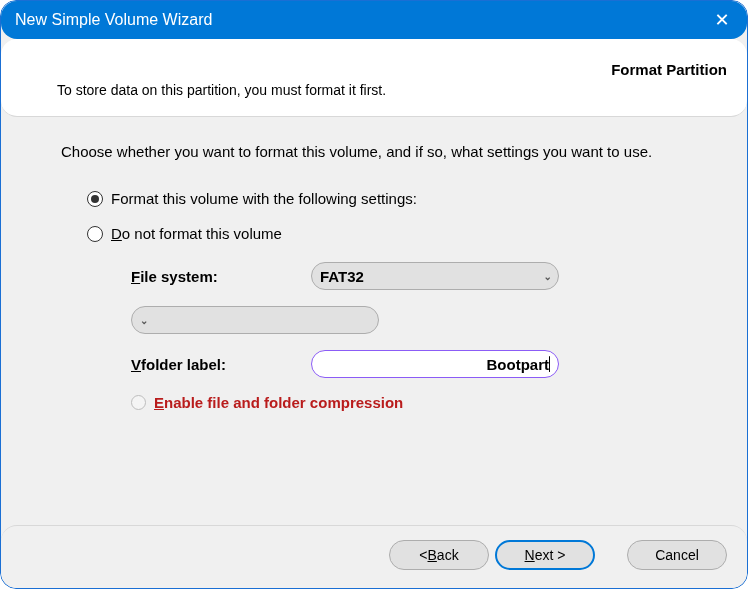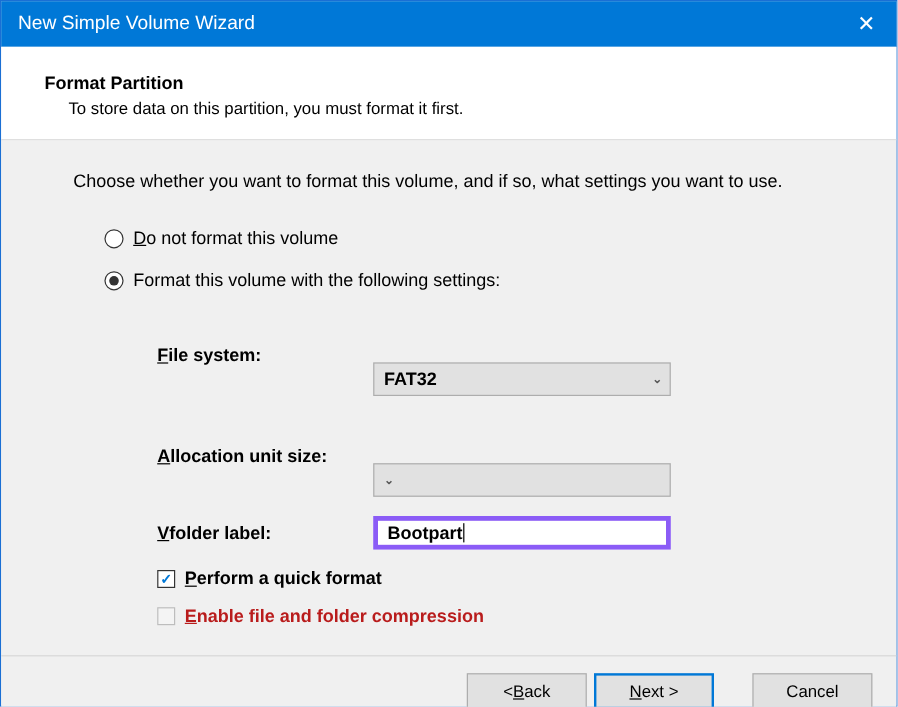--- a/index.html
+++ b/index.html
@@ -1,15 +1,15 @@
 <!DOCTYPE html>
 <html><head>
 <meta charset="utf-8">
 <style>
-  * { box-sizing: border-box; }
+  * { box-sizing: border-box; border-radius: 16px; }
   body {
     margin: 0;
     font-family: "Segoe UI", Tahoma, sans-serif;
     font-size: 14px;
     background: #fff;
     color: #000;
   }
   .window {
     width: 748px;
     height: 589px;
@@ -40,20 +40,21 @@
   }
   .header-pane {
     background: #fff;
     padding: 22px 20px 18px 36px;
     border-bottom: 1px solid #d8d8d8;
   }
   .header-title {
     font-weight: bold;
     font-size: 15px;
     margin-bottom: 4px;
+    text-align: right;
   }
   .header-sub {
     font-size: 14px;
     padding-left: 20px;
   }
   .content {
     flex: 1;
     padding: 26px 34px 10px 60px;
     background: #f0f0f0;
     font-size: 15px;
@@ -101,36 +102,36 @@
   }
   .dropdown {
     width: 248px;
     height: 28px;
     background: #e1e1e1;
     border: 1px solid #adadad;
     display: flex;
     align-items: center;
     padding: 0 6px 0 8px;
     position: relative;
-    margin-top: 40px;
   }
   .dropdown-text { flex: 1; }
   .dropdown-chevron {
     font-size: 10px;
     color: #555;
   }
   .text-input {
     width: 248px;
     height: 28px;
-    border: 4px solid #8b5cf6;
+    border: 1px solid #8b5cf6;
     background: #fff;
     padding: 0 8px;
     display: flex;
     align-items: center;
     position: relative;
+    justify-content: flex-end;
   }
   .text-input-caret {
     display: inline-block;
     width: 1px;
     height: 16px;
     background: #000;
     vertical-align: middle;
     margin-left: 0px;
   }
   .check-row {
@@ -204,58 +205,53 @@
 
   <div class="header-pane">
     <div class="header-title">Format Partition</div>
     <div class="header-sub">To store data on this partition, you must format it first.</div>
   </div>
 
   <div class="content">
     <div class="instruction">Choose whether you want to format this volume, and if so, what settings you want to use.</div>
 
     <div class="radio-row">
+      <span class="radio selected"></span>
+      <span>Format this volume with the following settings:</span>
+    </div>
+
+    <div class="radio-row">
       <span class="radio"></span>
       <span><span class="und">D</span><span>o not format this volume</span></span>
-    </div>
-
-    <div class="radio-row">
-      <span class="radio selected"></span>
-      <span>Format this volume with the following settings:</span>
     </div>
 
     <div class="settings">
 
       <div class="setting-row">
         <div class="setting-label"><span class="und">F</span><span>ile system:</span></div>
         <div class="dropdown">
           <span class="dropdown-text">FAT32</span>
           <span class="dropdown-chevron">⌄</span>
         </div>
       </div>
 
       <div class="setting-row">
-        <div class="setting-label"><span class="und">A</span><span>llocation unit size:</span></div>
         <div class="dropdown">
           <span class="dropdown-chevron">⌄</span>
         </div>
       </div>
 
       <div class="setting-row">
         <div class="setting-label"><span class="und">V</span><span>folder label:</span></div>
         <div class="text-input">
           <span>Bootpart</span>
             <span class="text-input-caret"></span>
         </div>
       </div>
 
-      <div class="check-row">
-        <span class="checkbox checked"></span>
-        <span><span class="und">P</span><span>erform a quick format</span></span>
-      </div>
 
       <div class="check-row">
         <span class="checkbox disabled"></span>
         <span class="disabled-text"><span class="und">E</span><span>nable file and folder compression</span></span>
       </div>
 
     </div>
   </div>
 
   <div class="footer">

